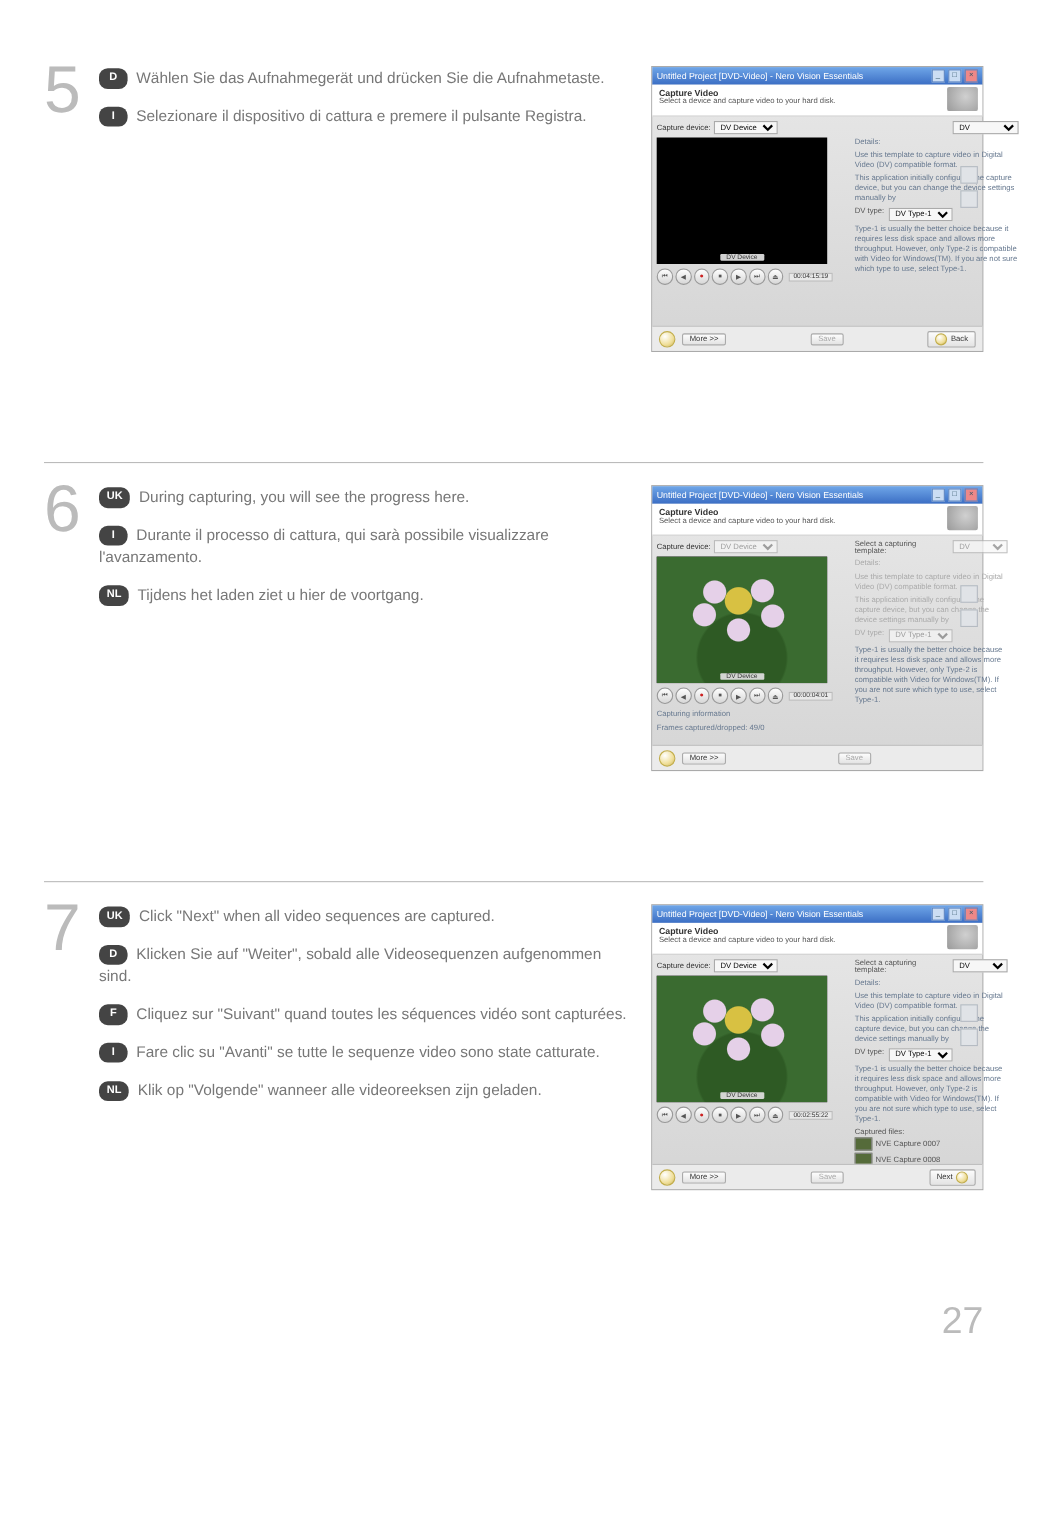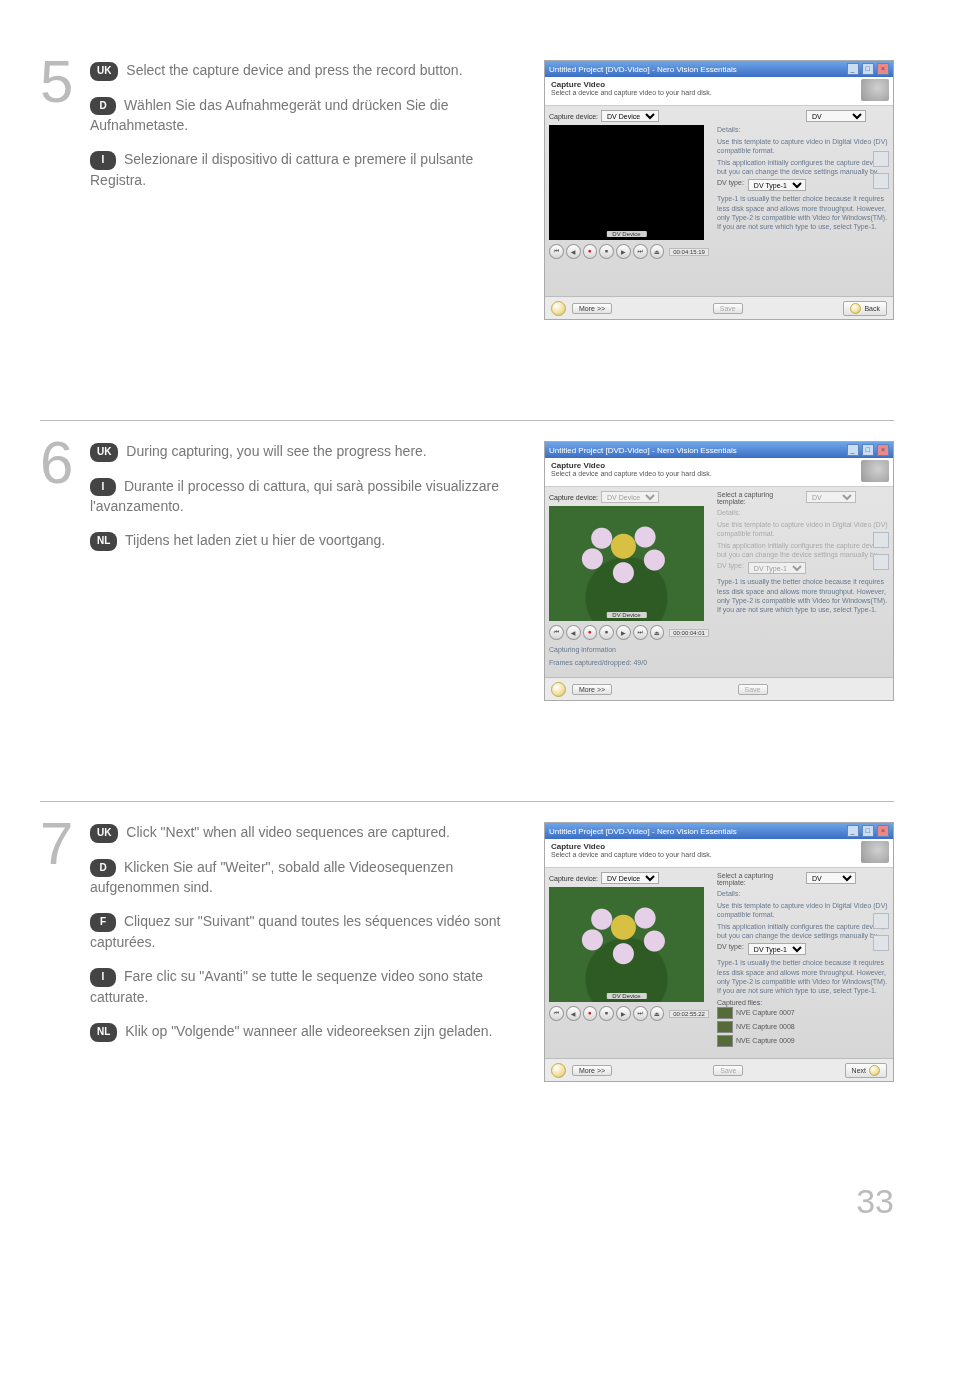--- a/index.html
+++ b/index.html
@@ -50,21 +50,21 @@
     font-size: 10px;
     font-weight: bold;
     padding: 2px 7px;
     border-radius: 8px;
     vertical-align: middle;
     margin-right: 4px;
     min-width: 12px;
     text-align: center;
   }
   .screenshot {
-    width: 350px;
+    width: 302px;
     height: 260px;
     background: linear-gradient(#e8e8e8, #d5d5d5);
     border: 1px solid #aaa;
     position: relative;
     font-size: 7px;
     color: #333;
     box-sizing: border-box;
   }
   .ss-titlebar {
     height: 14px;
@@ -98,21 +98,21 @@
   .ss-header-sub { font-size: 7px; color: #555; }
   .ss-logo {
     position: absolute; right: 4px; top: 2px;
     width: 28px; height: 22px;
     background: radial-gradient(circle at 60% 40%, #d0d0d0, #999);
     border-radius: 2px;
   }
   .ss-body {
     display: flex;
     padding: 4px;
-    gap: 8px;
+    gap: 20px;
   }
   .ss-preview-area {
     width: 160px;
   }
   .ss-devrow {
     display: flex;
     align-items: center;
     gap: 3px;
     font-size: 7px;
     margin-bottom: 3px;
@@ -261,24 +261,20 @@
   }
 </style>
 </head>
 <body>
 
 <div class="page">
 
   <div class="section">
     <div class="step-num">5</div>
     <div class="text-col">
-      <div class="lang-block">
-        <span class="lang-pill">UK</span>
-        <span>Select the capture device and press the record button.</span>
-      </div>
       <div class="lang-block">
         <span class="lang-pill">D</span>
         <span>Wählen Sie das Aufnahmegerät und drücken Sie die Aufnahmetaste.</span>
       </div>
       <div class="lang-block">
         <span class="lang-pill">I</span>
         <span>Selezionare il dispositivo di cattura e premere il pulsante Registra.</span>
       </div>
     </div>
 
@@ -549,14 +545,14 @@
           </div>
         <div class="spacer"></div>
         <div class="fbtn">
             <span>Next</span>
             <span class="round" style="width:9px;height:9px"></span>
           </div>
       </div>
     </div>
   </div>
 
-  <div class="page-num">33</div>
+  <div class="page-num">27</div>
 </div>
 
 </body></html>

